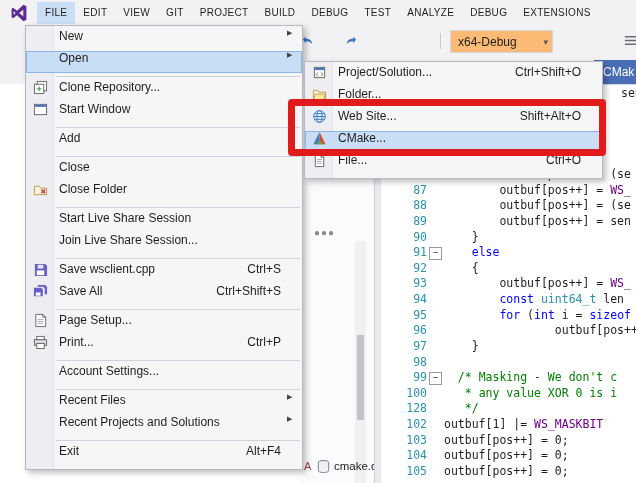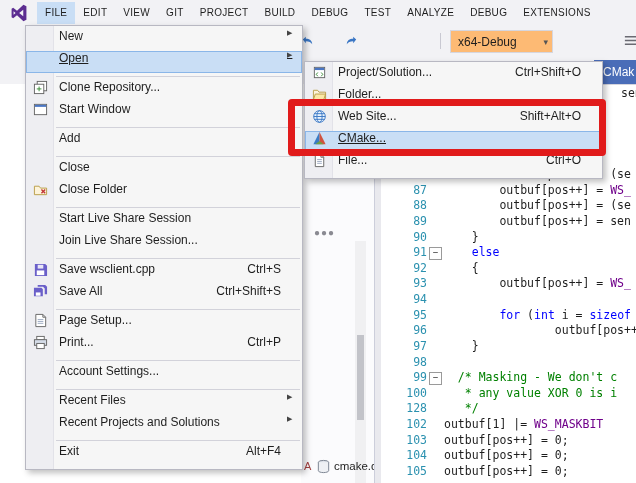--- a/index.html
+++ b/index.html
@@ -45,21 +45,21 @@
   .git-status{margin-left:3px;color:#a33e3e;font-size:11px;width:10px;}
   .file-icon{width:15px;height:15px;margin-left:2px;flex:none;}
   .file-label{margin-left:3px;}
   
   .menu{position:absolute;border:1px solid #b8b8c2;box-shadow:3px 3px 6px rgba(0,0,0,.25);
         background:linear-gradient(to right,#eeeef2 0 27px,#e2e2e8 27px 28px,#f6f6f6 28px 100%);
         padding:3px 0;font-size:12px;color:#1e1e1e;}
   .file-menu{left:25px;top:25px;width:276px;z-index:10;}
   .open-submenu{left:304px;top:45px;width:297px;z-index:11;margin-top:16px;}
   .menu-item{display:flex;align-items:flex-start;height:22px;cursor:default;}
-  .menu-item.selected{background:var(--selection,#c9def5);box-shadow:inset 0 0 0 1px var(--selection-border,#8ab6e8);text-decoration:underline;}
+  .menu-item.selected{background:var(--selection,#c9def5);box-shadow:inset 0 0 0 1px var(--selection-border,#8ab6e8);}
   .mi-icon{width:28px;display:flex;align-items:center;justify-content:center;flex:none;}
   .mi-icon svg{width:15px;height:15px;}
   .mi-label{flex:1;padding-left:5px;white-space:nowrap;}
   .mi-shortcut{padding-right:6px;white-space:nowrap;}
   .mi-arrow{width:15px;font-size:7px;color:#444;flex:none;}
   .menu-sep{height:1px;background:#d2d2da;margin:3px 2px 3px 30px;}
   
   .red-box{position:absolute;left:288px;top:99px;width:304px;height:43px;border:7px solid var(--annotation-red,#e11b1b);
            border-radius:4px;z-index:30;pointer-events:none;}
 </style>
@@ -123,21 +123,21 @@
     <span class="peek">sen</span>
     <div id="code-lines">
         <div class="code-line"><span class="ln">86</span><span class="fold"></span><span class="code">        <span class="tk-p">outbuf[pos++] = (se</span></span></div>
         <div class="code-line"><span class="ln">87</span><span class="fold"></span><span class="code">        <span class="tk-p">outbuf[pos++] = </span><span class="tk-m">WS_</span></span></div>
         <div class="code-line"><span class="ln">88</span><span class="fold"></span><span class="code">        <span class="tk-p">outbuf[pos++] = (se</span></span></div>
         <div class="code-line"><span class="ln">89</span><span class="fold"></span><span class="code">        <span class="tk-p">outbuf[pos++] = sen</span></span></div>
         <div class="code-line"><span class="ln">90</span><span class="fold"></span><span class="code">    <span class="tk-p">}</span></span></div>
         <div class="code-line"><span class="ln">91</span><span class="fold"><span class="fold-box">−</span></span><span class="code">    <span class="tk-k">else</span></span></div>
         <div class="code-line"><span class="ln">92</span><span class="fold"></span><span class="code">    <span class="tk-p">{</span></span></div>
         <div class="code-line"><span class="ln">93</span><span class="fold"></span><span class="code">        <span class="tk-p">outbuf[pos++] = </span><span class="tk-m">WS_</span></span></div>
-        <div class="code-line"><span class="ln">94</span><span class="fold"></span></div>
+        <div class="code-line"><span class="ln">94</span><span class="fold"></span><span class="code">        <span class="tk-k">const</span><span class="tk-p"> </span><span class="tk-t">uint64_t</span><span class="tk-p"> len</span></span></div>
         <div class="code-line"><span class="ln">95</span><span class="fold"></span><span class="code">        <span class="tk-k">for</span><span class="tk-p"> (</span><span class="tk-k">int</span><span class="tk-p"> i = </span><span class="tk-k">sizeof</span></span></div>
         <div class="code-line"><span class="ln">96</span><span class="fold"></span><span class="code">                <span class="tk-p">outbuf[pos++] =</span></span></div>
         <div class="code-line"><span class="ln">97</span><span class="fold"></span><span class="code">    <span class="tk-p">}</span></span></div>
         <div class="code-line"><span class="ln">98</span><span class="fold"></span><span class="code"></span></div>
         <div class="code-line"><span class="ln">99</span><span class="fold"><span class="fold-box">−</span></span><span class="code">  <span class="tk-c">/* Masking - We don't c</span></span></div>
         <div class="code-line"><span class="ln">100</span><span class="fold"></span><span class="code">  <span class="tk-c"> * any value XOR 0 is i</span></span></div>
         <div class="code-line"><span class="ln">128</span><span class="fold"></span><span class="code">  <span class="tk-c"> */</span></span></div>
         <div class="code-line"><span class="ln">102</span><span class="fold"></span><span class="code"><span class="tk-p">outbuf[1] |= </span><span class="tk-m">WS_MASKBIT</span></span></div>
         <div class="code-line"><span class="ln">103</span><span class="fold"></span><span class="code"><span class="tk-p">outbuf[pos++] = 0;</span></span></div>
         <div class="code-line"><span class="ln">104</span><span class="fold"></span><span class="code"><span class="tk-p">outbuf[pos++] = 0;</span></span></div>

